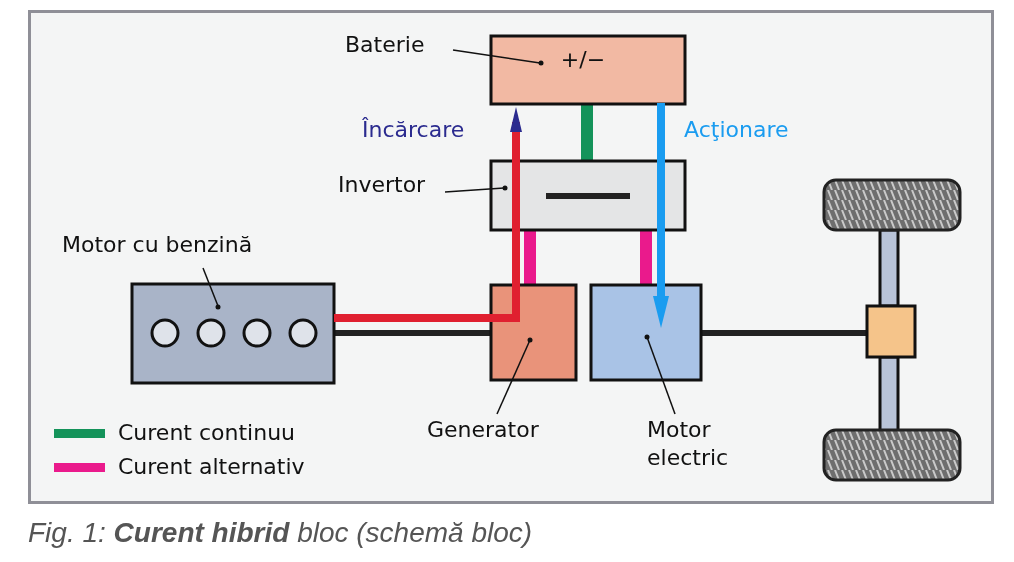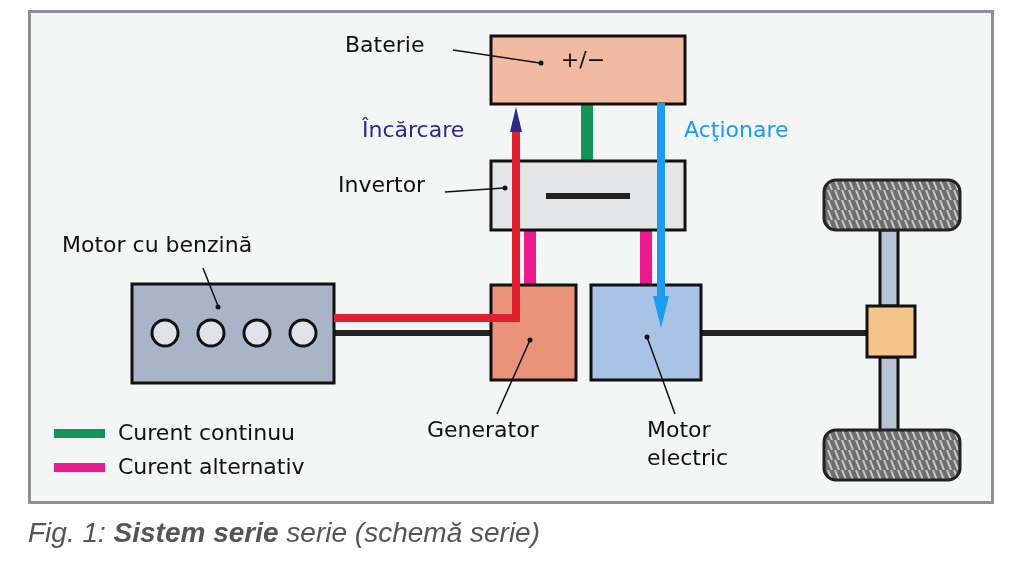--- a/index.html
+++ b/index.html
@@ -75,14 +75,14 @@
   <rect x="824" y="180" width="136" height="50" rx="12" fill="url(#tread)" stroke="#222" stroke-width="3"></rect>
   <rect x="824" y="430" width="136" height="50" rx="12" fill="url(#tread)" stroke="#222" stroke-width="3"></rect>
 
   <rect x="54" y="429" width="51" height="9" fill="#14935a"></rect>
   <text x="118" y="440" font-size="22" fill="#111">Curent continuu</text>
   <rect x="54" y="463" width="51" height="9" fill="#ea1a8c"></rect>
   <text x="118" y="474" font-size="22" fill="#111">Curent alternativ</text>
 </svg>
 
 <div class="caption">
-  <span>Fig. 1: </span><b>Sistem serie</b><span> serie (schemă serie)</span>
+  <span>Fig. 1: </span><b>Curent hibrid</b><span> bloc (schemă bloc)</span>
 </div>
 
 </body></html>

